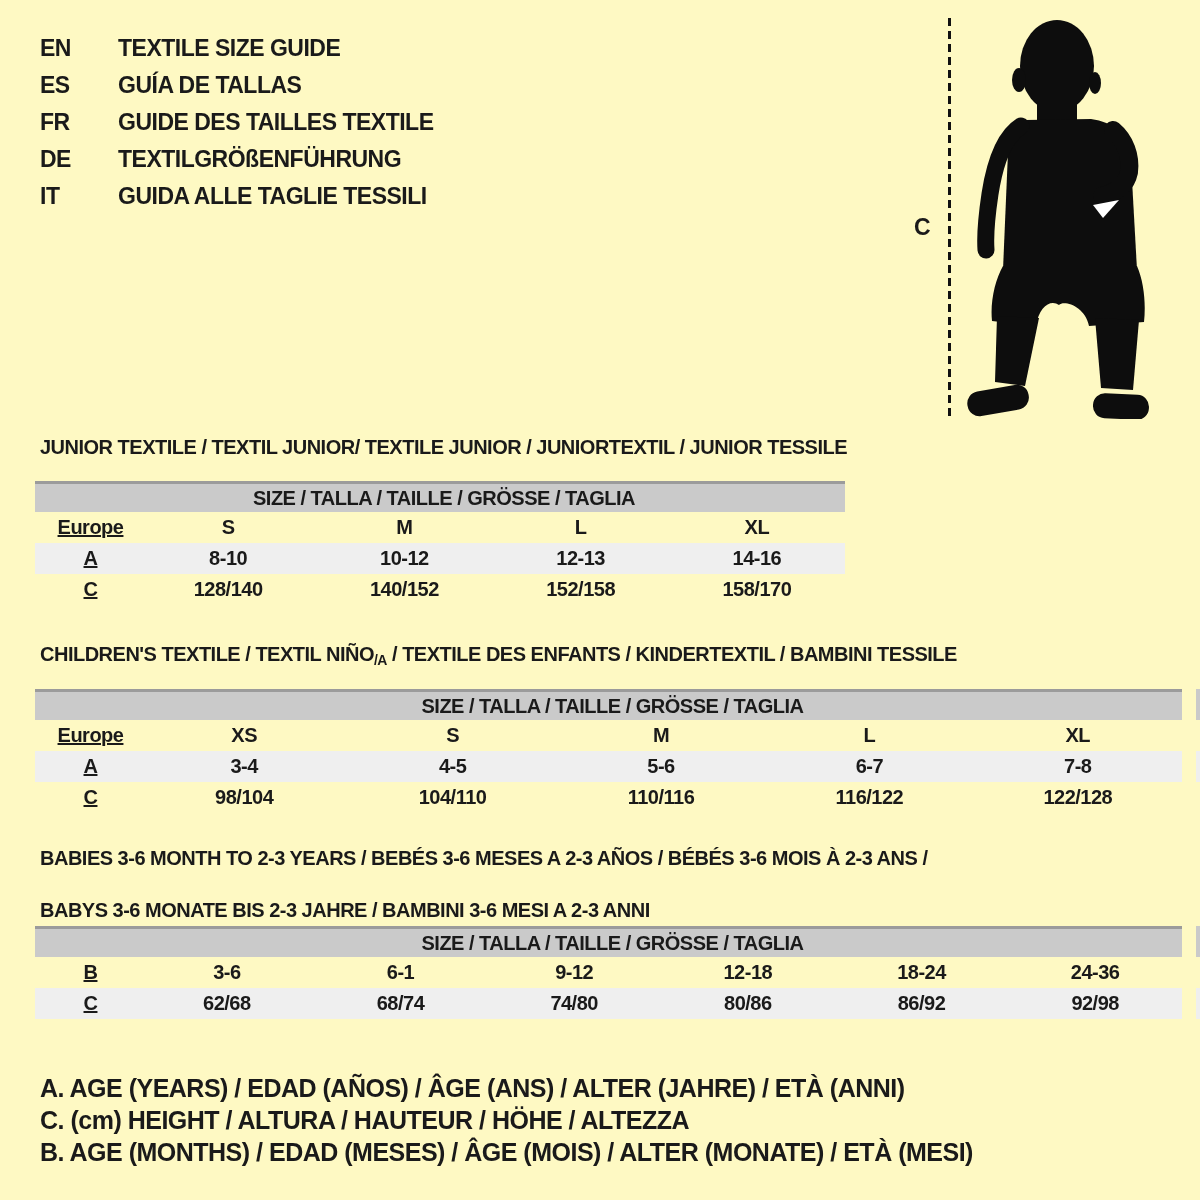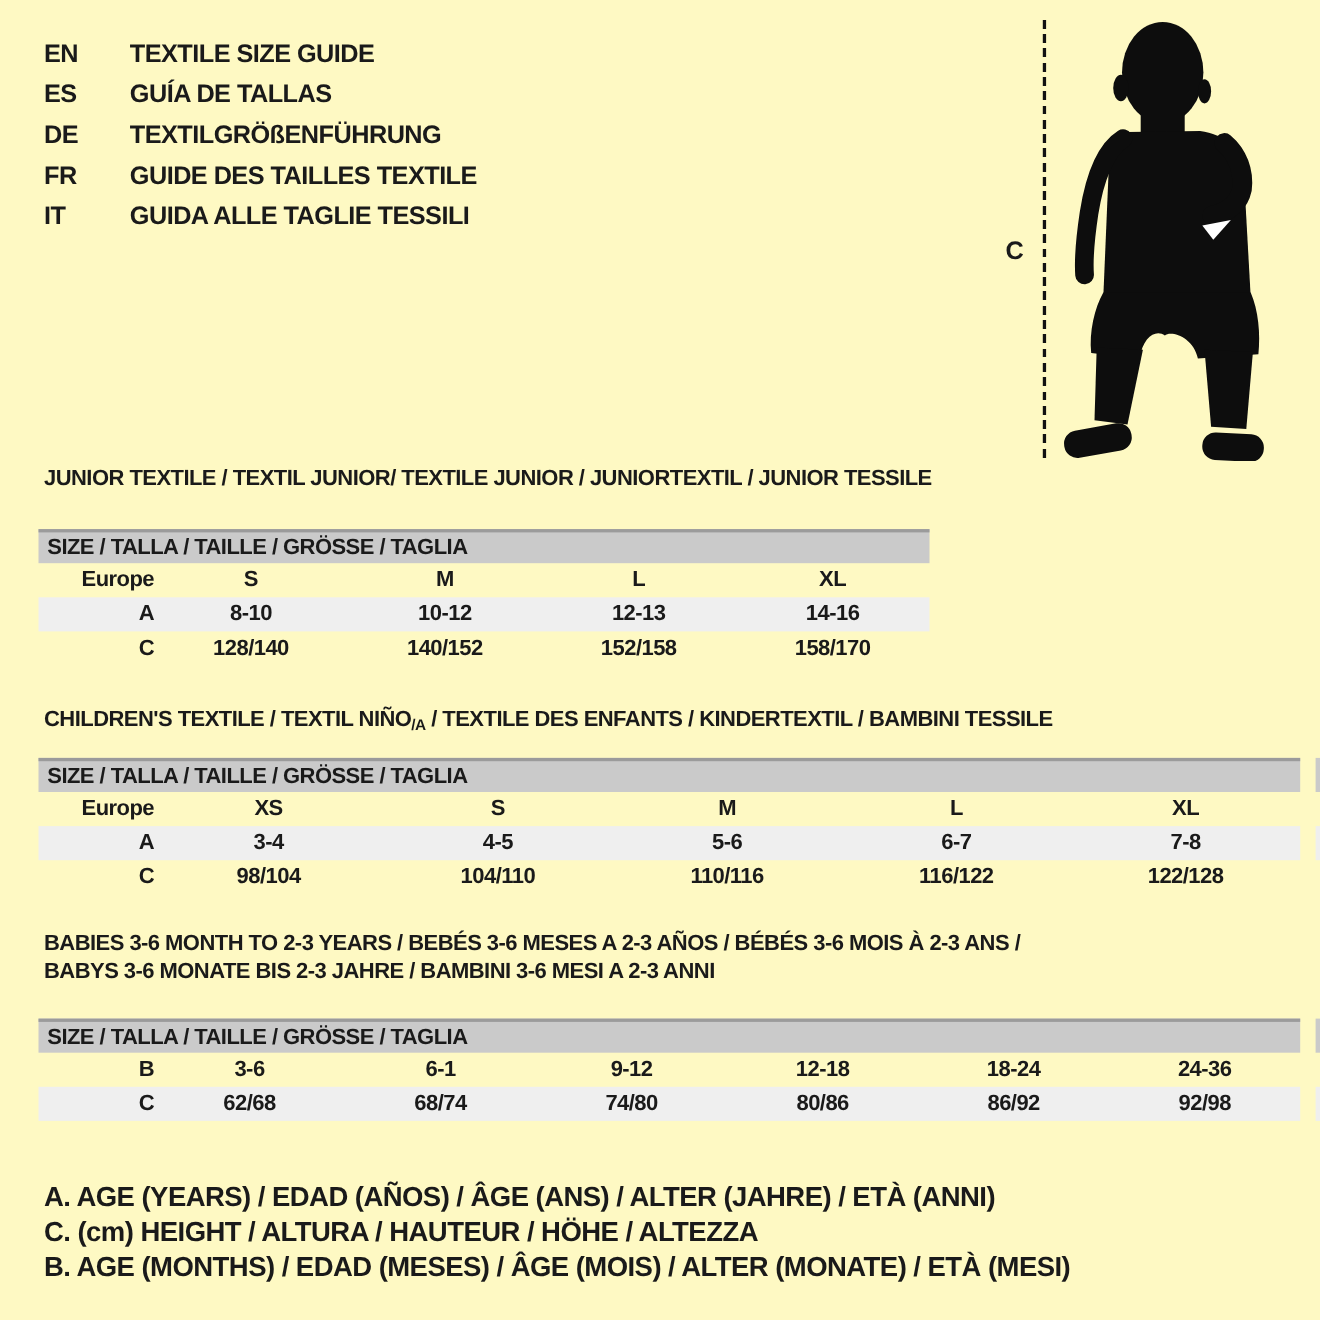--- a/index.html
+++ b/index.html
@@ -19,29 +19,29 @@
   }
   .measure-label { position:absolute; left:914px; top:214px; font-size:23px; }
   .silhouette { position:absolute; left:965px; top:14px; }
   
   .sec-title { position:absolute; left:40px; font-size:20px; white-space:nowrap; }
   .sec-title .subb { font-size:14px; vertical-align:-4px; }
   
   .stable { position:absolute; left:35px; }
   .size-bar {
     height:28px; background:#cacaca; border-top:3px solid #9b9b9b;
-    font-size:20px; line-height:28px; padding-left:8px;
+    font-size:20px; line-height:28px; padding-left:8px;text-align:center;
   }
   .trow { display:grid; height:31px; align-items:center; font-size:20px; }
   .trow.shaded { background:#efefef; }
   .cols5 { grid-template-columns:105px repeat(4,1fr); }
   .cols6 { grid-template-columns:105px repeat(5,1fr); }
   .cols7 { grid-template-columns:105px repeat(6,1fr); }
   .cell { text-align:center; }
-  .cell.lbl { text-align:right; padding-left:6px; }
+  .cell.lbl { text-align:center; padding-left:6px;text-decoration:underline; }
   
   .legend { position:absolute; left:40px; top:1072px; }
   .legend-line { font-size:25px; height:32px; line-height:32px; white-space:nowrap; }
   
   .sliver { position:absolute; left:1196px; width:4px; }
 </style>
 </head>
 <body>
 
 <div class="page">
@@ -49,26 +49,26 @@
   <div class="lang-block">
     <div class="lang-row">
       <span class="lang-code">EN</span>
       <span class="lang-title">TEXTILE SIZE GUIDE</span>
     </div>
     <div class="lang-row">
       <span class="lang-code">ES</span>
       <span class="lang-title">GUÍA DE TALLAS</span>
     </div>
     <div class="lang-row">
+      <span class="lang-code">FR</span>
+      <span class="lang-title">GUIDE DES TAILLES TEXTILE</span>
+    </div>
+    <div class="lang-row">
       <span class="lang-code">DE</span>
       <span class="lang-title">TEXTILGRÖßENFÜHRUNG</span>
-    </div>
-    <div class="lang-row">
-      <span class="lang-code">FR</span>
-      <span class="lang-title">GUIDE DES TAILLES TEXTILE</span>
     </div>
     <div class="lang-row">
       <span class="lang-code">IT</span>
       <span class="lang-title">GUIDA ALLE TAGLIE TESSILI</span>
     </div>
   </div>
 
   <div class="dash-line"></div>
   <div class="measure-label">C</div>
   <svg class="silhouette" width="185" height="405" viewBox="0 0 185 405" xmlns="http://www.w3.org/2000/svg">
@@ -82,21 +82,21 @@
       <path d="M 56 112 C 40 122, 30 148, 25 180 C 22 200, 20 222, 21 236" fill="none" stroke="#0d0d0d" stroke-width="17" stroke-linecap="round"></path>
       <path d="M 38 252 L 172 252 C 179 268, 181 290, 179 308 L 124 312 C 120 292, 99 286, 94 291 C 86 285, 74 292, 71 312 L 27 307 C 25 288, 30 266, 38 252 Z"></path>
       <polygon points="32,302 74,304 60,372 30,368"></polygon>
       <polygon points="130,304 174,306 168,376 136,374"></polygon>
       <rect x="2" y="374" width="62" height="25" rx="12" transform="rotate(-10 33 386)"></rect>
       <rect x="128" y="380" width="56" height="25" rx="12" transform="rotate(3 156 392)"></rect>
     </g>
     <polygon points="128,191 154,186 138,204" fill="#ffffff"></polygon>
   </svg>
 
-  <div class="sec-title" style="top:424px">JUNIOR TEXTILE / TEXTIL JUNIOR/ TEXTILE JUNIOR / JUNIORTEXTIL / JUNIOR TESSILE</div>
+  <div class="sec-title" style="top:436px">JUNIOR TEXTILE / TEXTIL JUNIOR/ TEXTILE JUNIOR / JUNIORTEXTIL / JUNIOR TESSILE</div>
   <div class="stable" style="top:481px; width:810px">
     <div class="size-bar">
       <span>SIZE / TALLA / TAILLE / GRÖSSE / TAGLIA</span>
     </div>
     <div class="trow cols5">
       <span class="cell lbl">Europe</span>
       <span class="cell">S</span>
       <span class="cell">M</span>
       <span class="cell">L</span>
       <span class="cell">XL</span>
@@ -145,21 +145,21 @@
       <span class="cell">98/104</span>
       <span class="cell">104/110</span>
       <span class="cell">110/116</span>
       <span class="cell">116/122</span>
       <span class="cell">122/128</span>
     </div>
   </div>
 
   <div class="sec-title" style="top:847px">
     <div>BABIES 3-6 MONTH TO 2-3 YEARS / BEBÉS 3-6 MESES A 2-3 AÑOS / BÉBÉS 3-6 MOIS À 2-3 ANS /</div>
-    <div style="margin-top:2px">BABYS 3-6 MONATE BIS 2-3 JAHRE / BAMBINI 3-6 MESI A 2-3 ANNI</div>
+    <div style="margin-top:29px">BABYS 3-6 MONATE BIS 2-3 JAHRE / BAMBINI 3-6 MESI A 2-3 ANNI</div>
   </div>
   <div class="stable" style="top:926px; width:1147px">
     <div class="size-bar">
       <span>SIZE / TALLA / TAILLE / GRÖSSE / TAGLIA</span>
     </div>
     <div class="trow cols7">
       <span class="cell lbl">B</span>
       <span class="cell">3-6</span>
       <span class="cell">6-1</span>
       <span class="cell">9-12</span>

